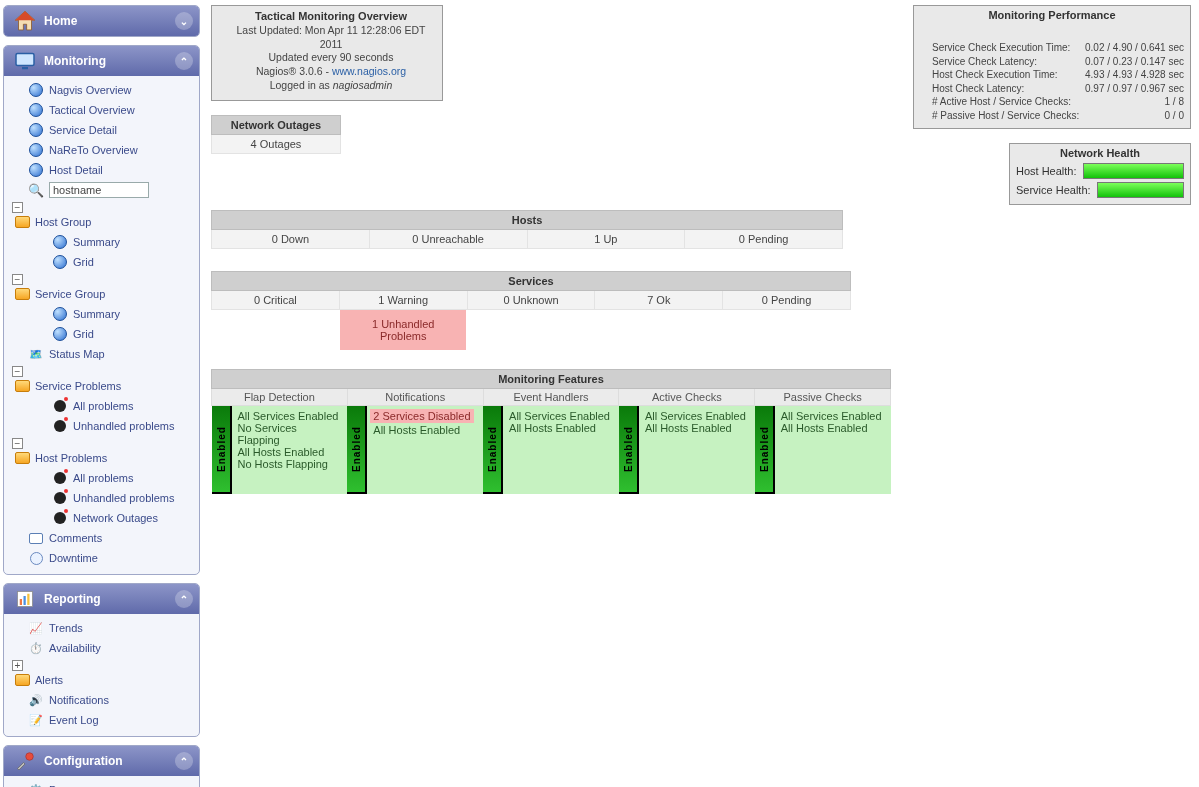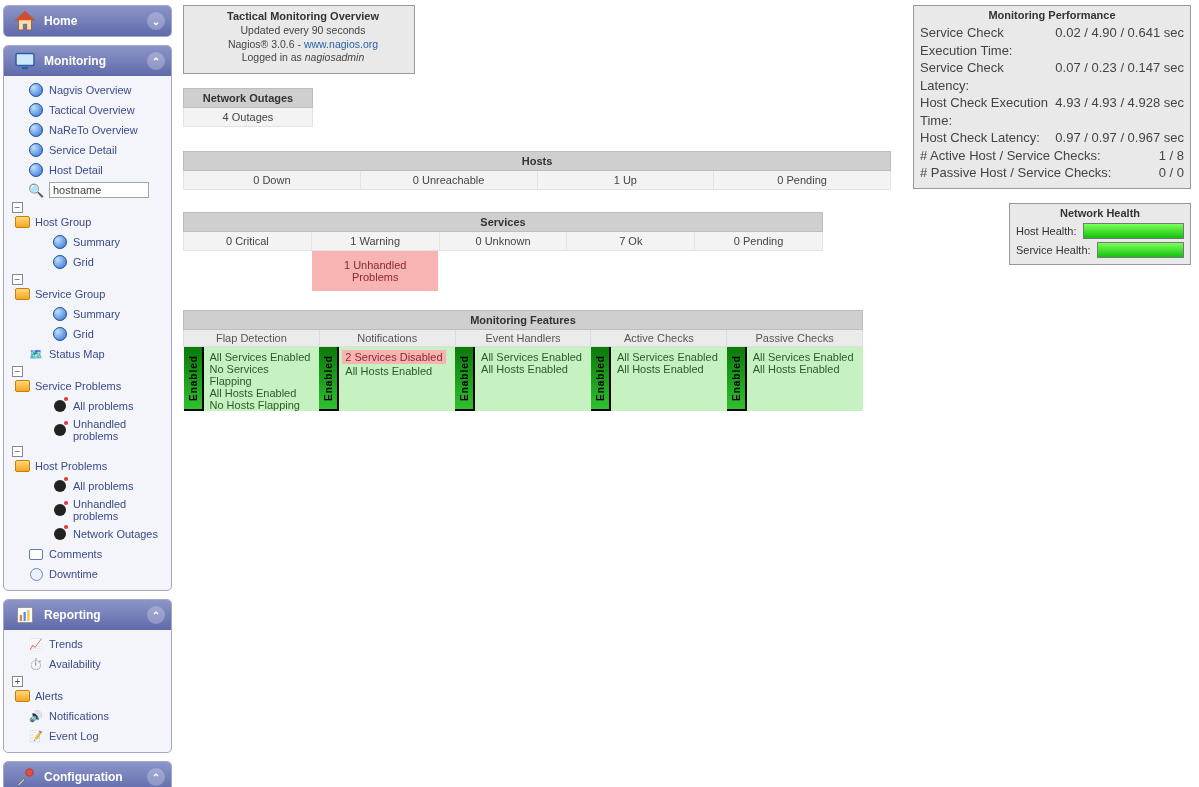--- a/index.html
+++ b/index.html
@@ -56,28 +56,28 @@
   .infobox .ib-title { font-weight:bold; margin-bottom:2px; }
   .infobox .line { font-size:10.5px; color:#444; line-height:1.3; }
   .infobox .line em { font-style: italic; }
 
   table.sec { border-collapse: collapse; margin-top: 14px; }
   table.sec th.caption { background:#cfcfcf; color:#333; font-weight:bold; text-align:center; padding:3px 0; border:1px solid #bdbdbd;}
   table.sec td.cell { background:#f3f3f3; border:1px solid #e3e3e3; text-align:center; padding:3px 0; color:#444;}
   table.sec td.subhead { background:#ebebeb; border:1px solid #ddd; text-align:center; padding:2px 0; font-weight:normal;color:#555;}
   .problem-badge { display:inline-block; background:#f8b3b3; padding:8px 10px; color:#8a2a2a; }
 
-  .feature-row { display:flex; height:64px;justify-content:flex-end; }
+  .feature-row { display:flex; height:88px;justify-content:flex-end; }
   .feature-stripe { width:20px; background:linear-gradient(#2fbf2f,#0a7a0a); color:#000; font-weight:bold; writing-mode: vertical-rl; transform: rotate(180deg); text-align:center; font-size:10px; letter-spacing:1px; display:flex;align-items:center;justify-content:center;border-left:2px solid #000;border-top:2px solid #000;}
   .feature-body { flex:1; background:#c6f2c1; padding:4px 6px; font-size:11px; color:#2a5a2a;}
   .feature-body .bad { background:#f8b3b3; color:#8a2a2a; padding:1px 3px; display:inline-block; margin:-1px -3px 1px -3px;}
 
   .perf-box { border:1px solid #999; background:#e9e9e9; padding:3px 6px 6px 6px; width:278px; }
-  .perf-box .title{ font-weight:bold;text-align:center;margin-bottom:3px;}
-  .perf-row { display:flex; font-size:13px; color:#444; line-height:1.35;}
+  .perf-box .title{ font-weight:bold;text-align:center;margin-bottom:20px;}
+  .perf-row { display:flex; font-size:10px; color:#444; line-height:1.35;margin-left:12px;}
   .perf-row .k{ flex:1; }
   .perf-row .v{ }
 
   .health-box { border:1px solid #999; background:#e9e9e9; padding:3px 6px 6px 6px; width:182px;}
   .health-box .title{font-weight:bold;text-align:center;margin-bottom:4px;}
   .hrow{display:flex;align-items:center;gap:6px;margin-top:3px;}
   .hbar{flex:1;height:16px;border:1px solid #777;background:linear-gradient(#7cff5a,#12c20a);}
 
   
   .svg-home{width:26px;height:26px;}
@@ -129,29 +129,29 @@
                   <span class="icon-globe"></span>
                 </span>
                 <span>Tactical Overview</span>
               </a>
             </li>
           <li class="sub">
               <a>
                 <span class="node-icon">
                   <span class="icon-globe"></span>
                 </span>
+                <span>Service Detail</span>
+              </a>
+            </li>
+          <li class="sub">
+              <a>
+                <span class="node-icon">
+                  <span class="icon-globe"></span>
+                </span>
                 <span>NaReTo Overview</span>
-              </a>
-            </li>
-          <li class="sub">
-              <a>
-                <span class="node-icon">
-                  <span class="icon-globe"></span>
-                </span>
-                <span>Service Detail</span>
               </a>
             </li>
           <li class="sub">
               <a>
                 <span class="node-icon">
                   <span class="icon-globe"></span>
                 </span>
                 <span>Host Detail</span>
               </a>
             </li>
@@ -363,37 +363,38 @@
     </div>
 
   </div>
 
   <div class="main">
     <div class="maingrid">
       <div class="leftcol">
 
         <div class="infobox">
           <div class="ib-title">Tactical Monitoring Overview</div>
+          <div class="line">Last Updated: Mon Apr 11 12:28:06 EDT 2011</div>
           <div class="line">Updated every 90 seconds</div>
           <div class="line"><span>Nagios® 3.0.6 - </span><a style="color:#2a5fa5;text-decoration:none">www.nagios.org</a></div>
           <div class="line"><span>Logged in as </span><em>nagiosadmin</em></div>
         </div>
 
         <table class="sec" style="width:130px">
           <tbody>
               <tr>
                 <th class="caption">Network Outages</th>
               </tr>
           <tr>
                 <td class="cell">4 Outages</td>
               </tr>
         </tbody>
           </table>
 
-        <table class="sec" style="width:708px;margin-top:24px">
+        <table class="sec" style="width:632px;margin-top:56px">
           <tbody>
               <tr>
                 <th class="caption" colspan="4">Hosts</th>
               </tr>
           <tr>
             <td class="cell" style="width:25%">0 Down</td>
             <td class="cell" style="width:25%">0 Unreachable</td>
             <td class="cell" style="width:25%">1 Up</td>
             <td class="cell" style="width:25%">0 Pending</td>
           </tr>

